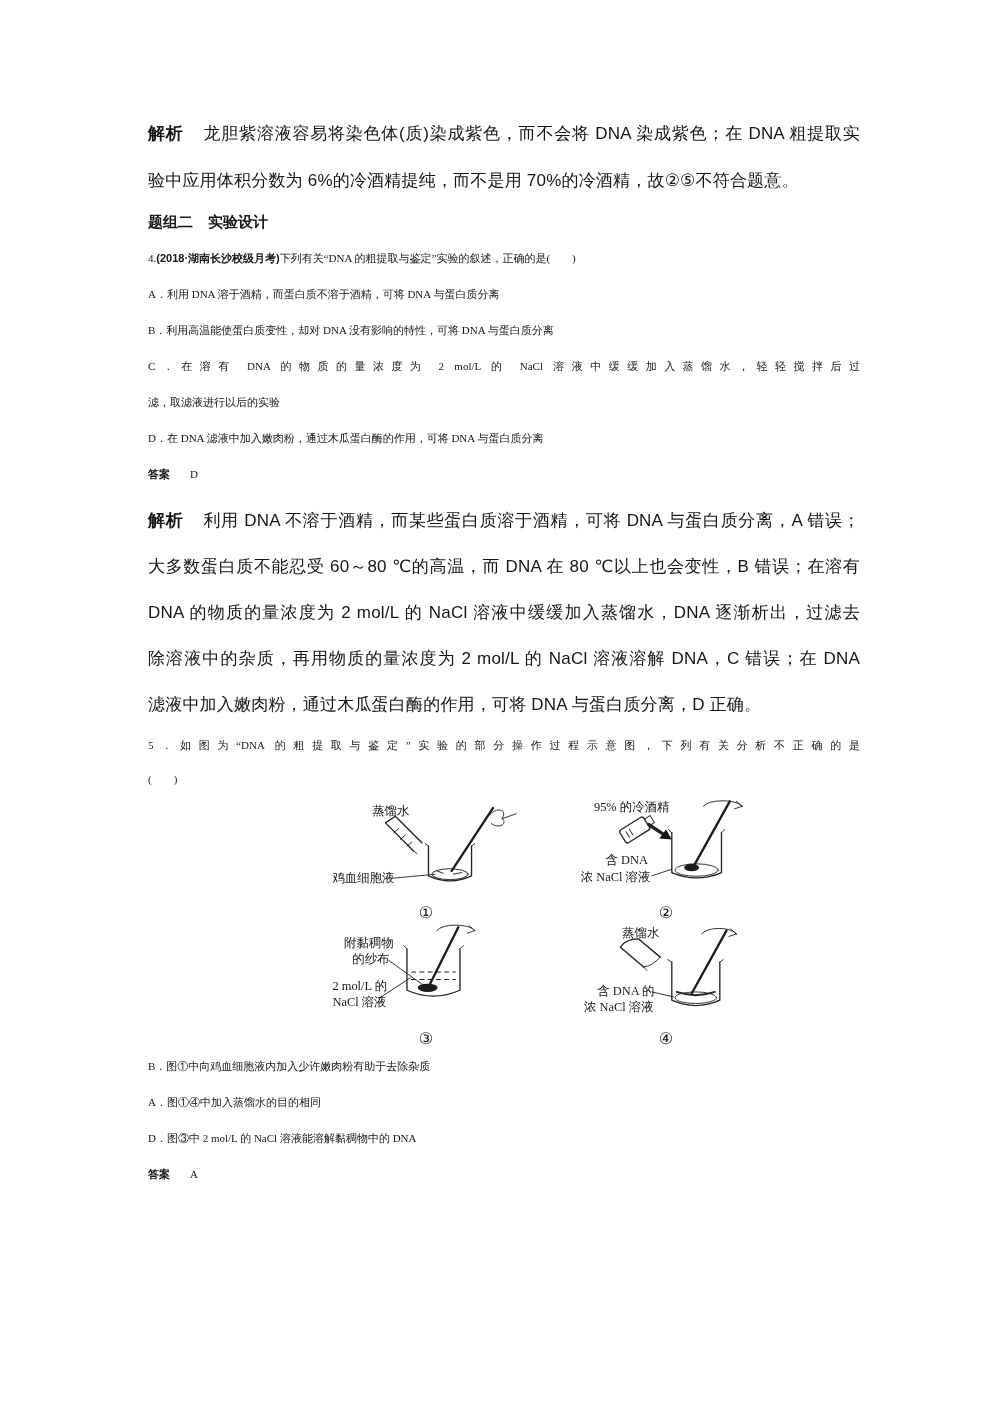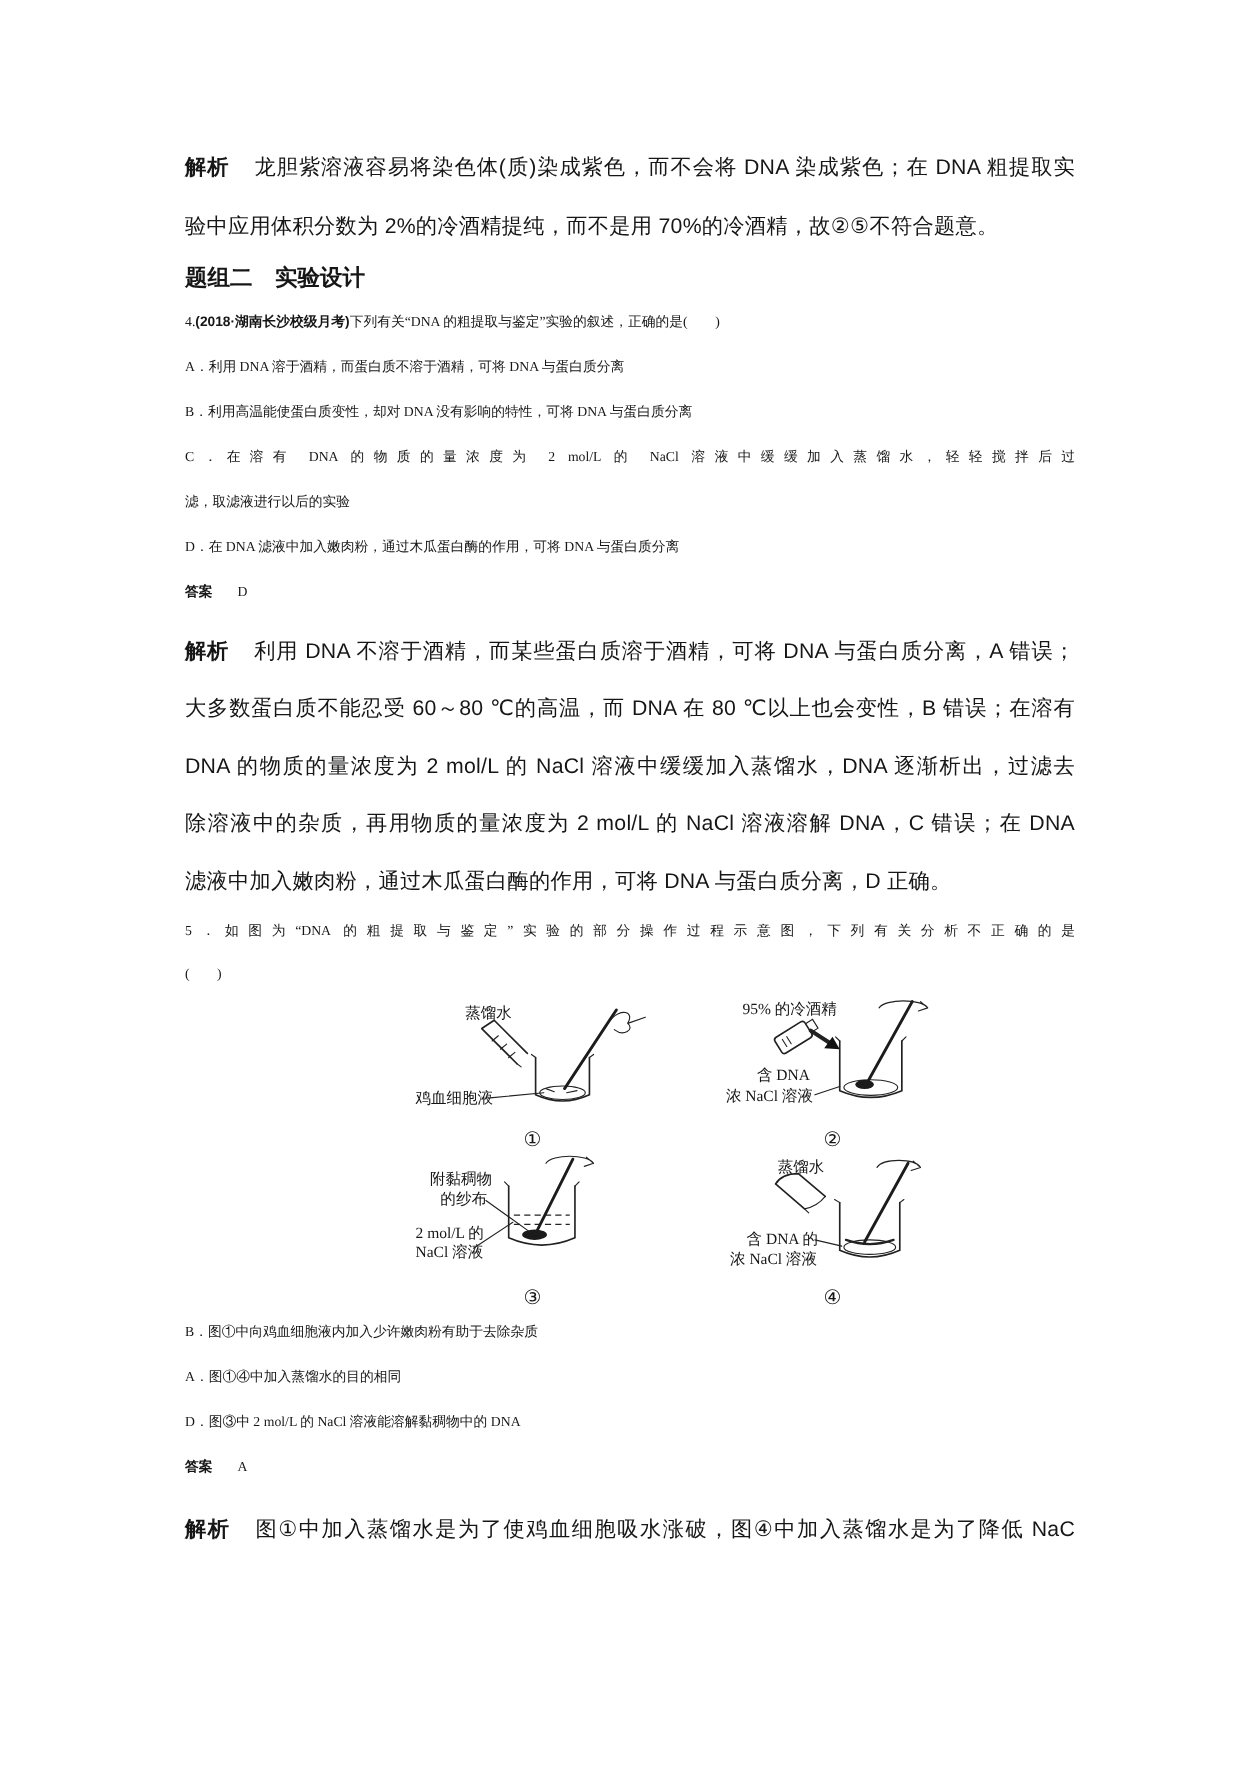--- a/index.html
+++ b/index.html
@@ -15,21 +15,21 @@
 
   
   .q-line{font-size:11px;line-height:36px;}
   .q5-stem{line-height:34px;}
 
   .fill{text-align:justify;text-align-last:justify;}
 
   .lbl{font-weight:700;font-family:"Liberation Sans","DejaVu Sans",sans-serif;
        margin-right:20px;text-align:center;}
   .ans-val{font-family:"Liberation Serif","DejaVu Serif",serif;font-weight:400;}
-  .group-hdr{font-weight:700;font-size:18px;line-height:36px;margin-top:0;
+  .group-hdr{font-weight:700;font-size:15px;line-height:36px;margin-top:0;
              font-family:Liberation Sans, sans-serif;}
   .q-src{font-weight:700;font-family:"Liberation Sans","DejaVu Sans",sans-serif;}
 
   
   .figure{display:grid;grid-template-columns:repeat(2,212px);column-gap:28px;
           row-gap:2px;margin:2px 0 0 172px;}
   .panel{display:flex;flex-direction:column;align-items:center;}
   .panel svg{display:block;}
   .pnum{height:18px;line-height:18px;font-size:16px;text-align:center;width:100%;}
 
@@ -40,21 +40,21 @@
   svg .dash{stroke:#222;fill:none;stroke-width:1.2;stroke-dasharray:6 4;}
   svg text{font-family:"Liberation Serif","DejaVu Serif",serif;font-size:15px;fill:#161616;}
 </style>
 </head>
 <body>
 
 <div class="page">
   <div class="content">
 
     <div class="ana-line fill"><span class="lbl">解析</span><span>龙胆紫溶液容易将染色体(质)染成紫色，而不会将 DNA 染成紫色；在 DNA 粗提取实</span></div>
-    <div class="ana-line">验中应用体积分数为 2%的冷酒精提纯，而不是用 70%的冷酒精，故②⑤不符合题意。</div>
+    <div class="ana-line">验中应用体积分数为 6%的冷酒精提纯，而不是用 70%的冷酒精，故②⑤不符合题意。</div>
 
     <div class="group-hdr">题组二　实验设计</div>
 
     <div class="q-line"><span>4.</span><span class="q-src">(2018·湖南长沙校级月考)</span><span>下列有关“DNA 的粗提取与鉴定”实验的叙述，正确的是(　　)</span></div>
     <div class="q-line">A．利用 DNA 溶于酒精，而蛋白质不溶于酒精，可将 DNA 与蛋白质分离</div>
     <div class="q-line">B．利用高温能使蛋白质变性，却对 DNA 没有影响的特性，可将 DNA 与蛋白质分离</div>
     <div class="q-line fill">C．在溶有 DNA 的物质的量浓度为 2 mol/L 的 NaCl 溶液中缓缓加入蒸馏水，轻轻搅拌后过</div>
     <div class="q-line">滤，取滤液进行以后的实验</div>
     <div class="q-line">D．在 DNA 滤液中加入嫩肉粉，通过木瓜蛋白酶的作用，可将 DNA 与蛋白质分离</div>
     <div class="q-line"><span class="lbl">答案</span><span class="ans-val">D</span></div>
@@ -167,16 +167,15 @@
         </svg>
         <div class="pnum">④</div>
       </div>
     </div>
 
     <div class="q-line">B．图①中向鸡血细胞液内加入少许嫩肉粉有助于去除杂质</div>
     <div class="q-line">A．图①④中加入蒸馏水的目的相同</div>
     <div class="q-line">D．图③中 2 mol/L 的 NaCl 溶液能溶解黏稠物中的 DNA</div>
     <div class="q-line"><span class="lbl">答案</span><span class="ans-val">A</span></div>
 
-    <div class="ana-line fill" style="margin-top:8px"><span class="lbl">解析</span><span>图①中加入蒸馏水是为了使鸡血细胞吸水涨破，图④中加入蒸馏水是为了降低 NaC</span></div>
 
   </div>
 </div>
 
 </body></html>

